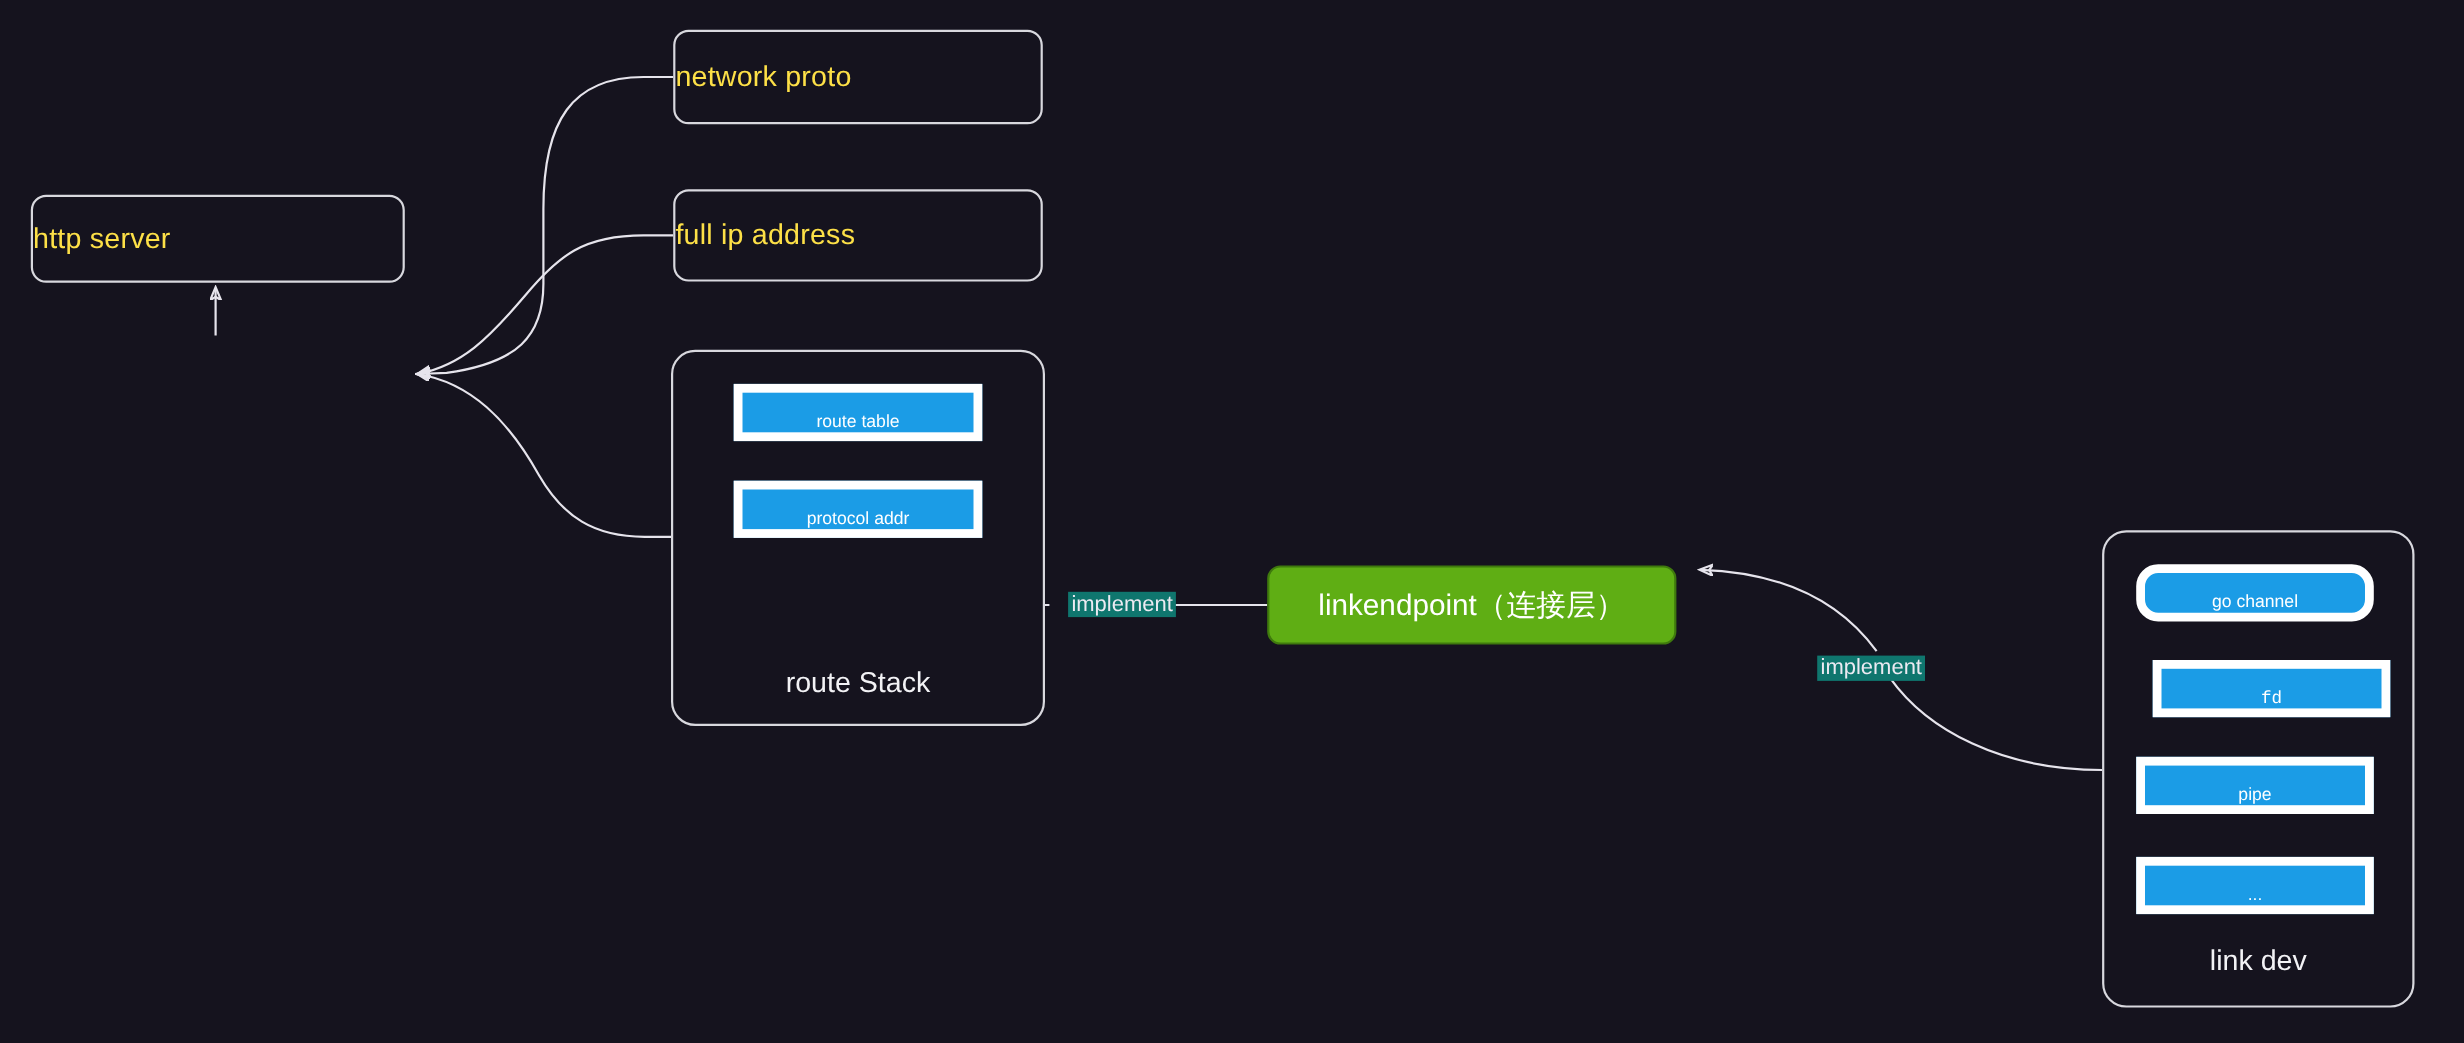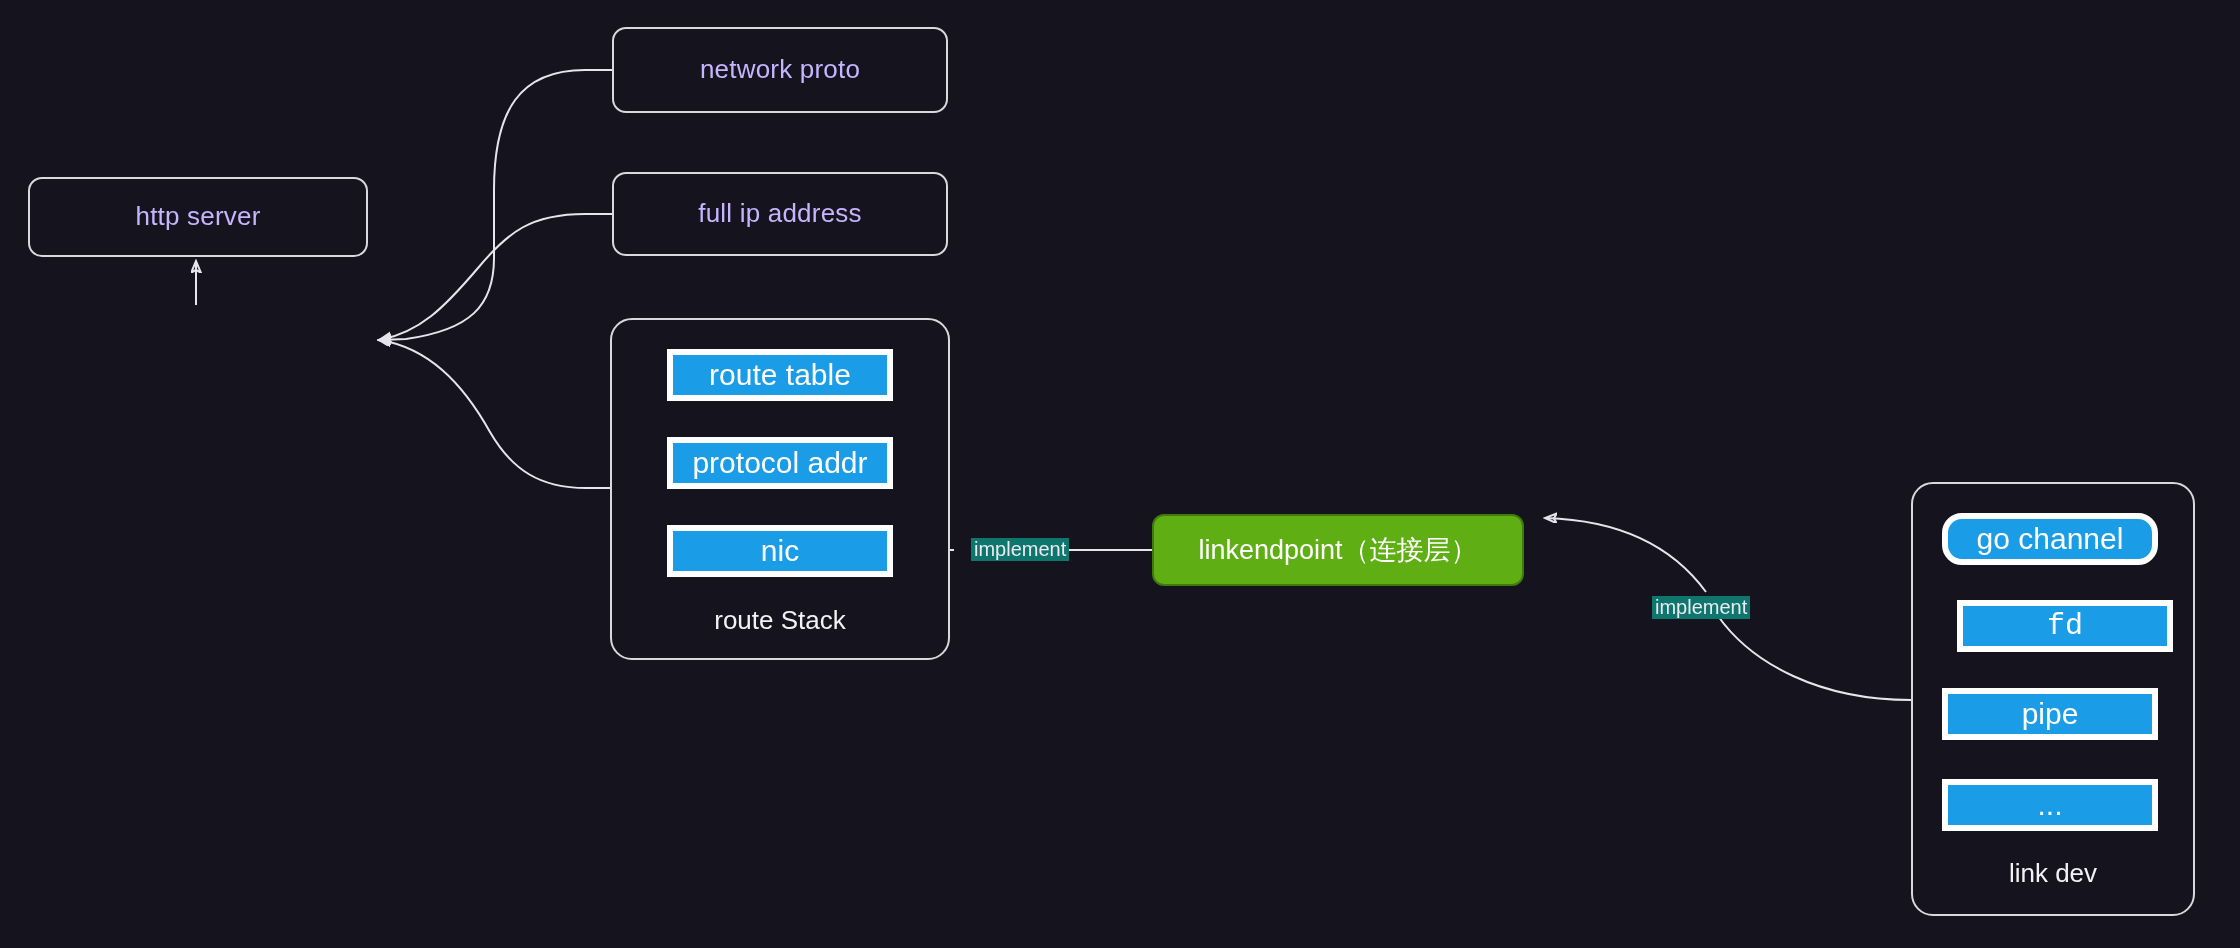--- a/index.html
+++ b/index.html
@@ -23,24 +23,24 @@
     height: 948px;
   }
 
   
   .node {
     position: absolute;
     box-sizing: border-box;
     border: 2px solid #d8d8de;
     border-radius: 14px;
     background: #15131e;
-    color: #c4b5fd;
+    color: #fde047;
     display: flex;
     align-items: center;
-    justify-content: center;
+    justify-content: flex-start;
     font-size: 26px;
     letter-spacing: 0.2px;
     line-height: 1.2;
     white-space: nowrap;
   }
 
   
   .group {
     position: absolute;
     box-sizing: border-box;
@@ -56,26 +56,26 @@
     color: #f2f2f5;
     font-size: 26px;
     white-space: nowrap;
   }
 
   
   .item {
     position: absolute;
     box-sizing: border-box;
     background: #1b9ce6;
-    border: 6px solid #ffffff;
+    border: 8px solid #ffffff;
     color: #ffffff;
     display: flex;
-    align-items: center;
+    align-items: flex-end;
     justify-content: center;
-    font-size: 30px;
+    font-size: 16px;
     white-space: nowrap;
   }
 
   
   .node-green {
     position: absolute;
     box-sizing: border-box;
     background: #5fae14;
     border: 2px solid #3f7a0d;
     border-radius: 12px;
@@ -173,23 +173,20 @@
   <div class="group" style="left:610px; top:318px; width:340px; height:342px;">
 
     <div class="item" style="left:55px; top:29px; width:226px; height:52px;">
       <span>route table</span>
     </div>
 
     <div class="item" style="left:55px; top:117px; width:226px; height:52px;">
       <span>protocol addr</span>
     </div>
 
-    <div class="item" style="left:55px; top:205px; width:226px; height:52px;">
-      <span>nic</span>
-    </div>
 
     <div class="group-label" style="top:285px;">route Stack</div>
   </div>
 
   <div class="node-green" style="left:1152px; top:514px; width:372px; height:72px;">
     <span>linkendpoint（连接层）</span>
   </div>
 
   <div class="group" style="left:1911px; top:482px; width:284px; height:434px;">
 

